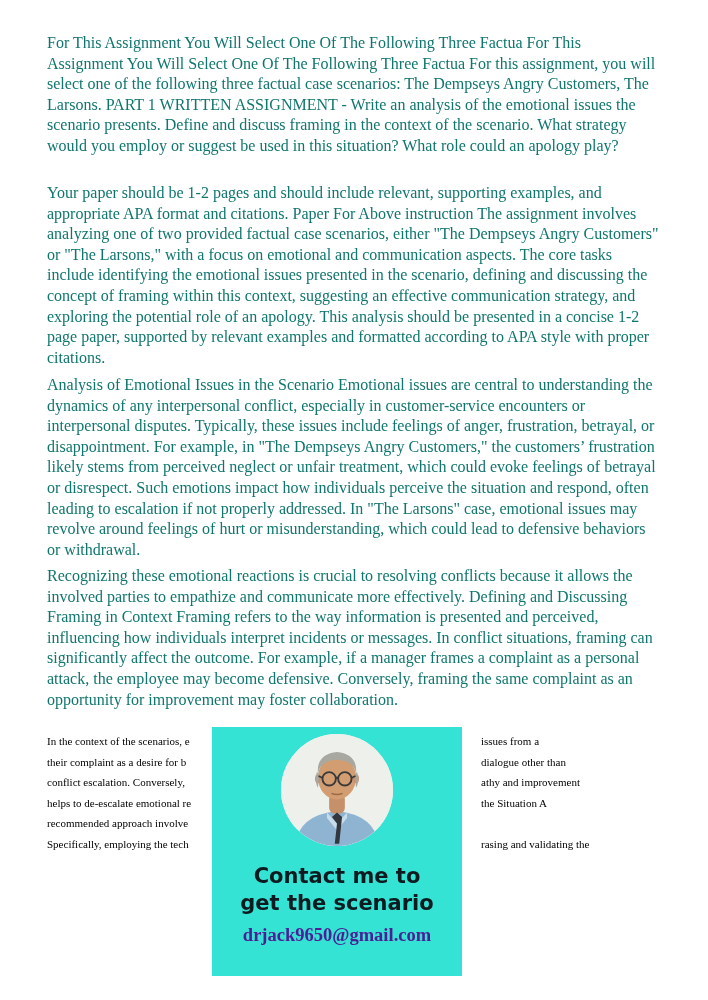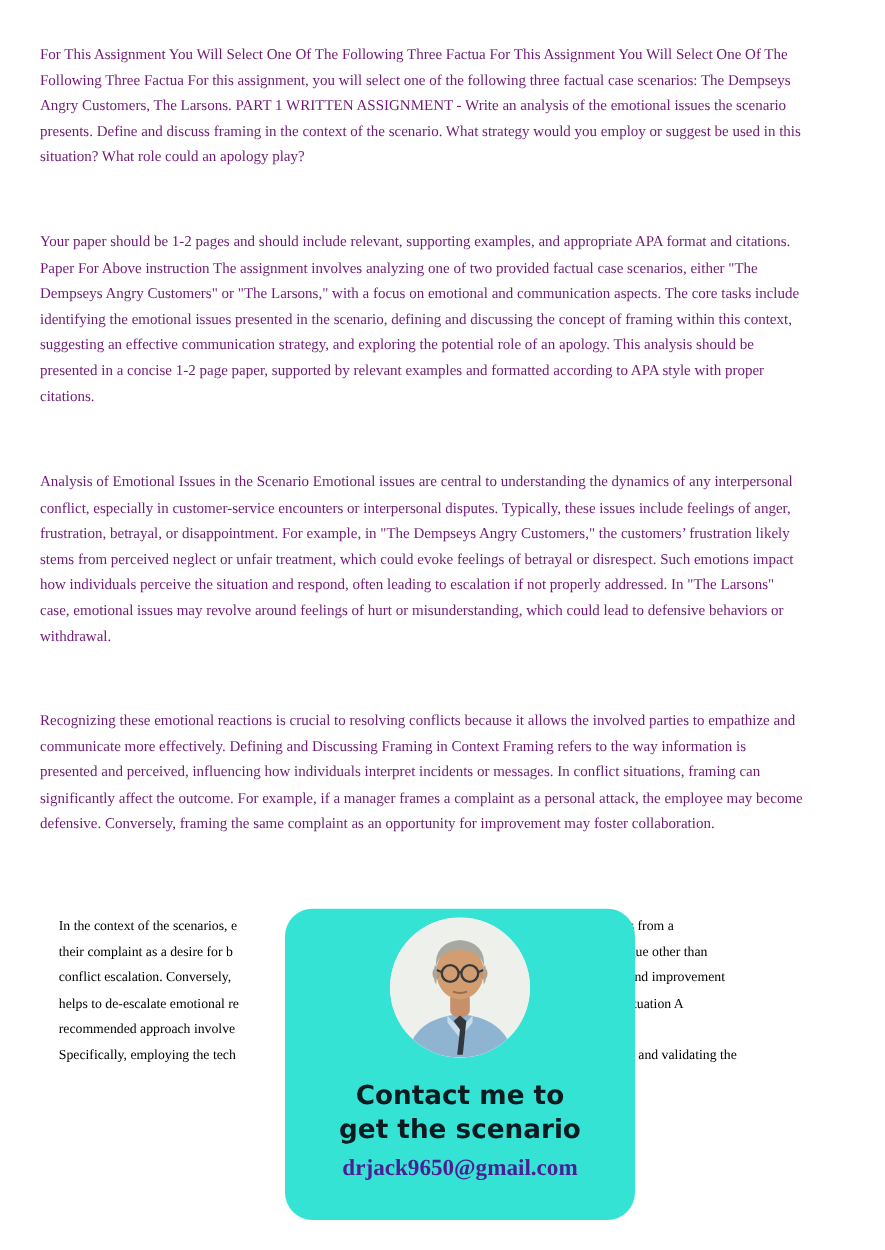--- a/index.html
+++ b/index.html
@@ -12,25 +12,25 @@
   }
   .page {
     position: relative;
     width: 708px;
     height: 1000px;
     background: #ffffff;
     overflow: hidden;
   }
   .para {
     position: absolute;
-    left: 32px;
+    left: 47px;
     width: 613px;
-    font-size: 12px;
+    font-size: 16px;
     line-height: 20.6px;
-    color: #701a75;
+    color: #0f766e;
   }
   .p1 { top: 33px; }
   .p2 { top: 183px; }
   .p3 { top: 375px; }
   .p4 { top: 566px; }
   .obscured {
     position: absolute;
     left: 47px;
     top: 731px;
     width: 613px;
@@ -42,28 +42,27 @@
     line-height: 20.6px;
     white-space: nowrap;
   }
   .frag-right {
     position: absolute;
     left: 434px;
     top: 0;
   }
   .promo {
     position: absolute;
-    left: 228px;
+    left: 212px;
     top: 727px;
-    width: 280px;
+    width: 250px;
     height: 249px;
     background: #35e3d5;
     text-align: center;
     z-index: 5;
-    border-radius: 22px;
   }
   .avatar {
     width: 112px;
     height: 112px;
     margin: 7px auto 0;
     border-radius: 50%;
     overflow: hidden;
     background: #eef0ee;
   }
   .avatar svg { display: block; width: 100%; height: 100%; }

